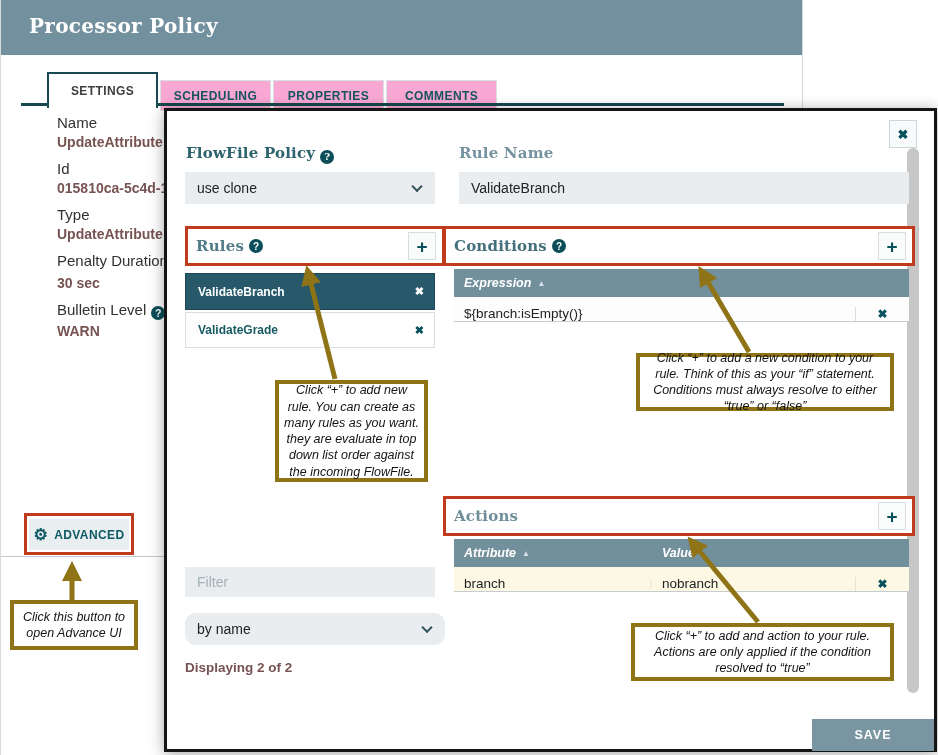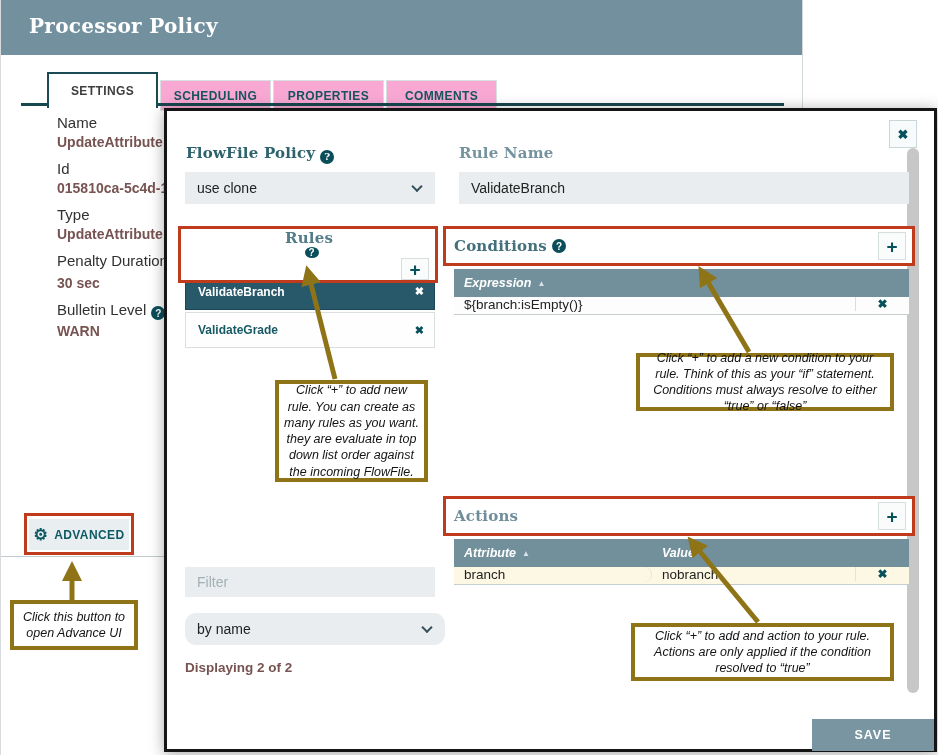--- a/index.html
+++ b/index.html
@@ -47,42 +47,42 @@
   .select-sort   { left:18px; top:502px; width:260px; height:32px;border-radius:11px; }
   .chevron { position:absolute; right:14px; top:50%; width:8px; height:8px; border-right:2.5px solid #33505A; border-bottom:2.5px solid #33505A; transform:translateY(-70%) rotate(45deg); }
 
   .text-field { position:absolute; background:#E9EDEF; display:flex; align-items:center; padding:0 12px; font-size:14px; color:#222; }
   .field-rulename { left:292px; top:61px; width:450px; height:32px; }
 
   .filter-input { position:absolute; left:18px; top:456px; width:250px; height:30px; background:#E9EDEF; border:none; outline:none; padding:0 12px; font-size:14px; color:#444; font-family:"Liberation Sans", sans-serif; }
   .filter-input::placeholder { color:#A3B0B6; opacity:1; }
 
   .redbox-header { position:absolute; border:3px solid #C03B1B; background:#fff; display:flex; align-items:center; padding:0 6px 0 8px; z-index:12; }
-  .rb-rules      { left:11px;  top:115px; width:260px; height:57px;flex-direction:column; }
+  .rb-rules      { left:18px;  top:115px; width:260px; height:40px; }
   .rb-conditions { left:276px; top:115px; width:472px; height:40px; }
   .rb-actions    { left:276px; top:385px; width:472px; height:40px; }
   .rb-title-rules      { color:#527C88; }
   .rb-title-conditions { color:#44707C; }
   .rb-title-actions    { color:#6F8E9A; }
   .add-btn { margin-left:auto; width:28px; height:28px; background:#FAFCFC; border:1px solid #D7DEE0; color:#07515C; font-size:19px; font-weight:bold; display:flex; align-items:center; justify-content:center; line-height:1; font-style:normal; }
 
   .rule-item { position:absolute; left:18px; width:250px; display:flex; align-items:center; padding:0 10px 0 12px; font-size:12px; font-weight:bold; }
   .rule-item .x { margin-left:auto; font-size:11px; font-style:normal; }
   .rule-selected { top:162px; height:37px; background:#27596B; border:1px solid #1D4756; color:#fff; }
   .rule-selected .x { color:#fff; }
   .rule-normal { top:201px; height:36px; background:#FEFEFE; border:1px solid #D9DFE1; color:#175A64; }
   .rule-normal .x { color:#07515C; }
 
   .tbl { position:absolute; left:287px; width:455px; }
   .tbl-conditions { top:158px; }
   .tbl-actions { top:428px; }
   .tbl-head { height:28px; background:#72909B; color:#fff; display:flex; align-items:center; font-size:12.5px; font-weight:bold; font-style:italic; }
   .tbl-head .cell { padding-left:10px; display:flex; align-items:center; }
   .sort-arrow { font-size:8px; color:#D9E3E7; margin-left:6px; font-style:normal; }
-  .tbl-row { height:18px; background:#FDFDFD; display:flex; align-items:flex-start; border-bottom:1px solid #C6CDD0; font-size:13.5px; color:#222; }
+  .tbl-row { height:25px; background:#FDFDFD; display:flex; align-items:flex-end; border-bottom:1px solid #C6CDD0; font-size:13.5px; color:#222; }
   .tbl-row .cell { display:flex; align-items:center; padding-left:10px; }
   .tbl-row .grow { flex:1; }
   .x-cell { width:54px; display:flex; align-items:center; justify-content:center; border-left:1px solid #D9DFE1; color:#07515C; font-size:12px; font-weight:bold; font-style:normal; }
   .col-attr { width:198px; }
   .row-actions { background:#FCF8E3; }
   .row-actions .col-attr { border-right:1px solid #E7E3CC;border-radius:8px; }
   .row-actions .x-cell { border-left:1px solid #E7E3CC; }
 
   .annot-rules      { left:108px; top:269px; width:153px; height:102px; }
   .annot-conditions { left:469px; top:242px; width:258px; height:58px; }

